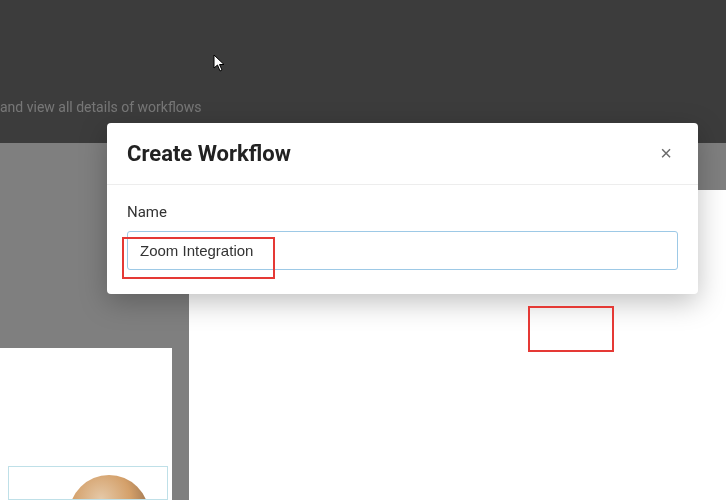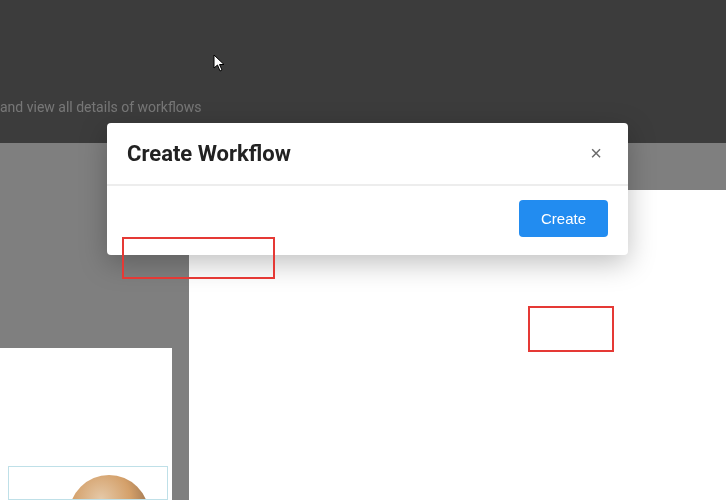--- a/index.html
+++ b/index.html
@@ -74,21 +74,21 @@
       position: absolute; inset: 0;
       background: rgba(40,40,40,0.55);
       pointer-events: none;
     }
     .bg-card-area, .bg-left-panel, .bg-avatar-box { z-index: 1; }
 
     
     .modal {
       position: absolute;
       left: 107px; top: 123px;
-      width: 521px;
+      width: 591px;
       background: #fff;
       border-radius: 4px;
       box-shadow: 0 8px 28px rgba(0,0,0,0.25);
       z-index: 50;
       display: flex; flex-direction: column;
     }
     .modal-header {
       display: flex; align-items: center; justify-content: space-between;
       padding: 17px 20px 17px 20px;
       border-bottom: 1px solid #ededed;
@@ -198,22 +198,23 @@
 
 <div class="overlay-dim"></div>
 
 <div class="modal">
   <div class="modal-header">
     <span class="modal-title">Create Workflow</span>
     <button class="close-btn">
       <span>×</span>
     </button>
   </div>
-  <div class="modal-footer">
-    <button class="create-btn">Create</button>
+  <div class="modal-body">
+    <label class="field-label">Name</label>
+    <input class="name-input" type="text" value="Zoom Integration" style="">
   </div>
 </div>
 
 <div class="hl hl-input"></div>
 <div class="hl hl-create"></div>
 
 <svg class="cursor" viewBox="0 0 14 18">
   <path d="M1 1 L1 14 L4.5 11 L7 17 L9 16 L6.5 10.5 L11 10.5 Z" fill="#fff" stroke="#000" stroke-width="1"></path>
 </svg>
 

